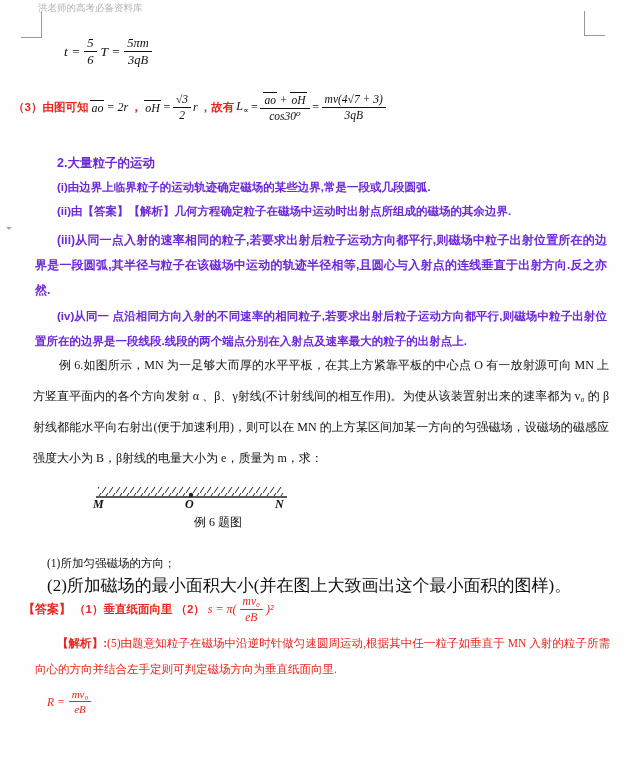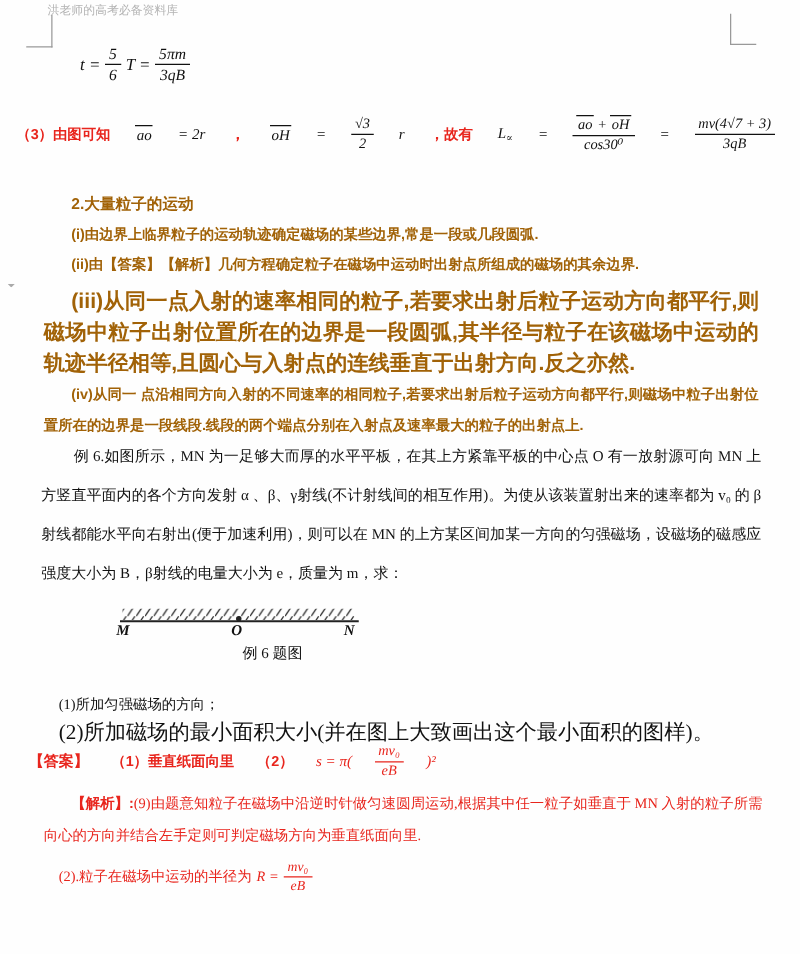--- a/index.html
+++ b/index.html
@@ -2,21 +2,21 @@
 <html><head>
 <meta charset="utf-8">
 <style>
   html,body { margin:0; padding:0; background:#ffffff; }
   .page {
     position:relative; width:640px; height:763px; background:#fefefe;
     overflow:hidden; font-family:"Liberation Serif","DejaVu Serif",serif; color:#111;
   }
   .abs { position:absolute; }
   .row { display:flex; align-items:center; }
-  .hei { font-family:"Liberation Sans","DejaVu Sans",sans-serif; font-weight:700; color:#a16207; }
+  .hei { font-family:"Liberation Sans","DejaVu Sans",sans-serif; font-weight:700; color:#6d28d9; }
   .song { font-family:"Liberation Serif","DejaVu Serif",serif; font-weight:400; color:#111; }
   .red { color:#e8251d; }
   .gray { color:#b3b3b3; }
   .mi { font-family:"Liberation Serif","DejaVu Serif",serif; font-style:italic; }
   .frac { display:inline-flex; flex-direction:column; align-items:center; vertical-align:middle; line-height:1.12; text-align:center; }
   .frac .num { display:block; border-bottom:1px solid currentColor; padding:0 3px 1px; }
   .frac .den { display:block; padding-top:1px; }
   .ovl { display:inline-block; border-top:1px solid currentColor; padding:1px 1px 0; line-height:1.05; }
   .sub { font-size:8px; vertical-align:-3px; }
   .mark { background:#999; }
@@ -42,21 +42,21 @@
       <span class="num">5</span>
       <span class="den">6</span>
     </span>
     <span>T =</span>
     <span class="frac" style="font-size:12.5px;">
       <span class="num">5πm</span>
       <span class="den">3qB</span>
     </span>
   </div>
 
-  <div class="abs row" style="left:13px; top:92px; font-size:12px; gap:20px;">
+  <div class="abs row" style="left:13px; top:92px; font-size:12px; gap:2px;">
     <span class="hei red" style="font-size:11.5px;">（3）由图可知</span>
     <span class="mi ovl">ao</span>
     <span class="mi">= 2r</span>
     <span class="hei red">，</span>
     <span class="mi ovl">oH</span>
     <span class="mi">=</span>
     <span class="frac mi" style="font-size:11.5px;">
       <span class="num">√3</span>
       <span class="den">2</span>
     </span>
@@ -73,21 +73,21 @@
       <span class="num">mv(4√7 + 3)</span>
       <span class="den">3qB</span>
     </span>
   </div>
 
   <div class="abs hei" style="left:57px; top:155px; font-size:12.5px;">2.大量粒子的运动</div>
 
   <div class="abs hei" style="left:57px; top:180px; font-size:11.5px;">(i)由边界上临界粒子的运动轨迹确定磁场的某些边界,常是一段或几段圆弧.</div>
   <div class="abs hei" style="left:57px; top:204px; font-size:11.5px;text-align:center;">(ii)由【答案】【解析】几何方程确定粒子在磁场中运动时出射点所组成的磁场的其余边界.</div>
 
-  <div class="abs hei para" style="left:35px; top:228px; width:572px; font-size:17px; line-height:25px; text-indent:22px;">(iii)从同一点入射的速率相同的粒子,若要求出射后粒子运动方向都平行,则磁场中粒子出射位置所在的边界是一段圆弧,其半径与粒子在该磁场中运动的轨迹半径相等,且圆心与入射点的连线垂直于出射方向.反之亦然.</div>
+  <div class="abs hei para" style="left:35px; top:228px; width:572px; font-size:12px; line-height:25px; text-indent:22px;">(iii)从同一点入射的速率相同的粒子,若要求出射后粒子运动方向都平行,则磁场中粒子出射位置所在的边界是一段圆弧,其半径与粒子在该磁场中运动的轨迹半径相等,且圆心与入射点的连线垂直于出射方向.反之亦然.</div>
 
   <div class="abs hei para" style="left:35px; top:304px; width:572px; font-size:11.5px; line-height:25px; text-indent:22px;">(iv)从同一 点沿相同方向入射的不同速率的相同粒子,若要求出射后粒子运动方向都平行,则磁场中粒子出射位置所在的边界是一段线段.线段的两个端点分别在入射点及速率最大的粒子的出射点上.</div>
 
   <div class="abs song para" style="left:33px; top:350px; width:576px; font-size:12px; line-height:31px; text-indent:26px;">例 6.如图所示，MN 为一足够大而厚的水平平板，在其上方紧靠平板的中心点 O 有一放射源可向 MN 上方竖直平面内的各个方向发射 α 、β、γ射线(不计射线间的相互作用)。为使从该装置射出来的速率都为 v₀ 的 β射线都能水平向右射出(便于加速利用)，则可以在 MN 的上方某区间加某一方向的匀强磁场，设磁场的磁感应强度大小为 B，β射线的电量大小为 e，质量为 m，求：</div>
 
   <div class="abs" style="left:95px; top:484px; width:195px; height:34px;">
     <svg width="195" height="18">
       <defs>
         <pattern id="hatch" width="7" height="9" patternUnits="userSpaceOnUse">
           <line x1="0" y1="9" x2="6" y2="0" stroke="#222" stroke-width="1"></line>
@@ -99,38 +99,37 @@
     </svg>
     <span class="abs mi" style="left:-2px; top:13px; font-size:12px; font-weight:700;">M</span>
     <span class="abs mi" style="left:90px; top:13px; font-size:12px; font-weight:700;">O</span>
     <span class="abs mi" style="left:180px; top:13px; font-size:12px; font-weight:700;">N</span>
   </div>
   <div class="abs song cap" style="left:170px; top:514px; width:96px; font-size:12px;">例 6 题图</div>
 
   <div class="abs song" style="left:47px; top:556px; font-size:11.5px;">(1)所加匀强磁场的方向；</div>
   <div class="abs song" style="left:47px; top:574px; font-size:17px;">(2)所加磁场的最小面积大小(并在图上大致画出这个最小面积的图样)。</div>
 
-  <div class="abs row red" style="left:23px; top:595px; font-size:12px; gap:18px;">
+  <div class="abs row red" style="left:23px; top:595px; font-size:12px; gap:3px;">
     <span class="hei red" style="font-size:12px;">【答案】</span>
     <span class="hei red" style="font-size:11.5px;">（1）垂直纸面向里</span>
     <span class="hei red" style="font-size:11.5px;">（2）</span>
     <span class="mi">s = π(</span>
     <span class="frac mi" style="font-size:11.5px;">
       <span class="num">mv₀</span>
       <span class="den">eB</span>
     </span>
     <span class="mi">)²</span>
   </div>
 
   <div class="abs para red" style="left:35px; top:630px; width:575px; font-size:11.5px; line-height:26px; text-indent:22px; font-family:'Liberation Serif',serif;">
-    <span class="hei red" style="font-size:11.5px;">【解析】:</span><span>(9)由题意知粒子在磁场中沿逆时针做匀速圆周运动,根据其中任一粒子如垂直于 MN 入射的粒子所需向心的方向并结合左手定则可判定磁场方向为垂直纸面向里.</span>
+    <span class="hei red" style="font-size:11.5px;">【解析】:</span><span>(5)由题意知粒子在磁场中沿逆时针做匀速圆周运动,根据其中任一粒子如垂直于 MN 入射的粒子所需向心的方向并结合左手定则可判定磁场方向为垂直纸面向里.</span>
   </div>
 
   <div class="abs row red" style="left:47px; top:688px; font-size:11.5px; gap:4px;">
-    <span style="font-family:'Liberation Serif',serif;">(2).粒子在磁场中运动的半径为</span>
     <span class="mi">R =</span>
     <span class="frac mi" style="font-size:11px;">
       <span class="num">mv₀</span>
       <span class="den">eB</span>
     </span>
   </div>
 
 </div>
 
 </body></html>

